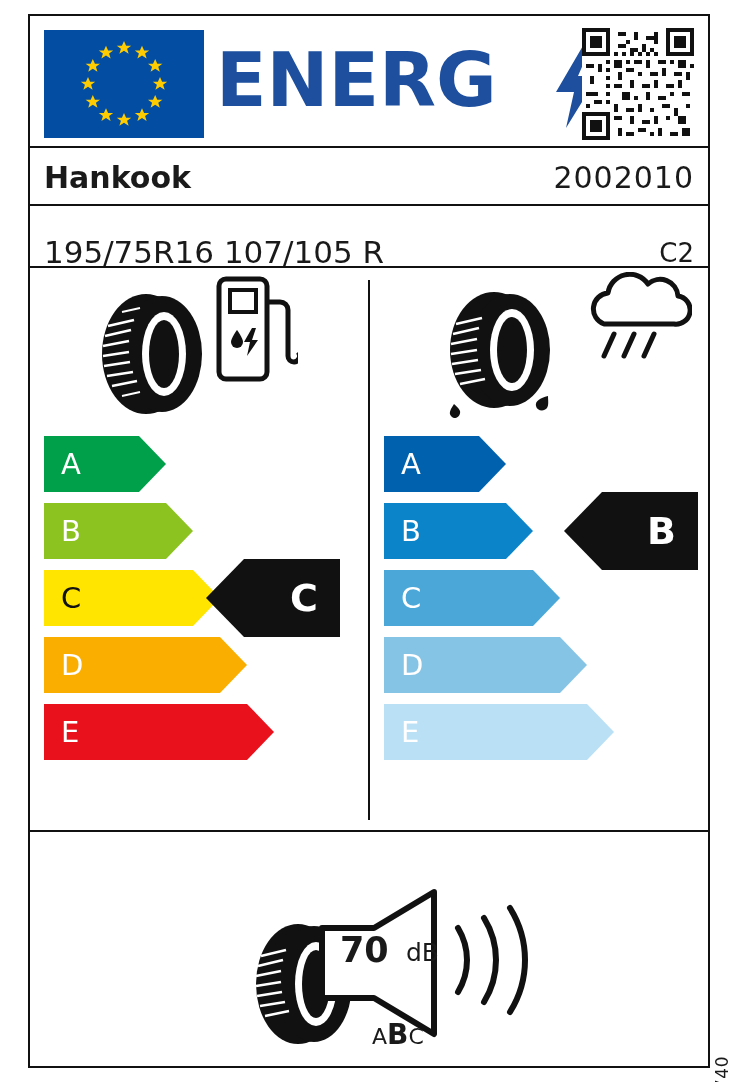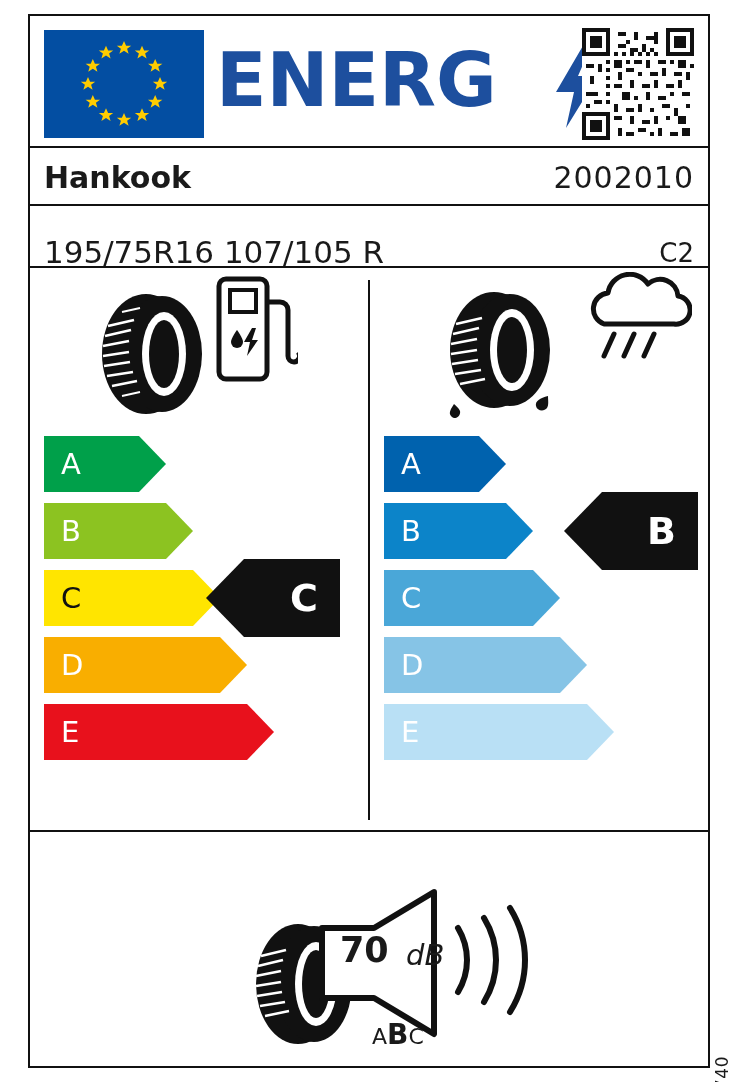--- a/index.html
+++ b/index.html
@@ -206,23 +206,22 @@
     position: absolute;
     left: 86px;
     top: 62px;
     font-size: 35px;
     font-weight: bold;
   }
   .db-unit {
     position: absolute;
     left: 152px;
     top: 70px;
-    font-size: 29px;
+    font-size: 25px;
     font-weight: normal;
-    font-style: italic;
   }
   .abc {
     position: absolute;
     left: 118px;
     top: 150px;
     font-size: 22px;
   }
   .abc b { font-size: 28px; }
   .vert-code {
     position: absolute;

